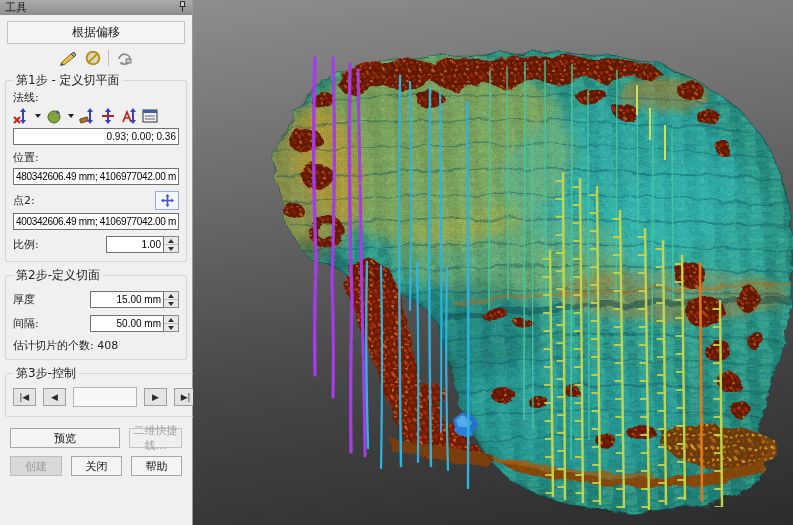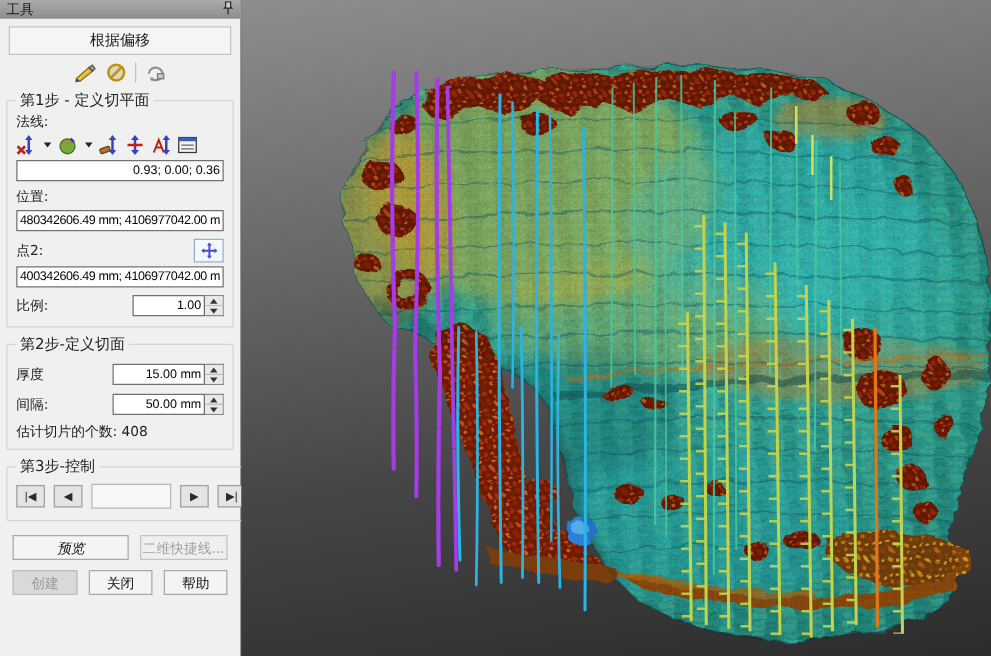--- a/index.html
+++ b/index.html
@@ -42,21 +42,21 @@
   .caret{width:0;height:0;border-left:3px solid transparent;border-right:3px solid transparent;
          border-top:4px solid #222;margin-left:1px;}
   .icon-btn{display:flex;align-items:center;padding:0;background:transparent;border:none;}
   .media-row{display:flex;align-items:center;gap:7px;margin:4px 0 2px 0;}
   .media-btn{width:23px;height:18px;border:1px solid #9f9f9f;background:#e4e4e4;font-size:9px;
              display:flex;align-items:center;justify-content:center;color:#2a2a2a;padding:0;}
   .media-field{width:58px;height:16px;border:1px solid #b5b5b5;background:#f8f8f8;}
   .btn-row{display:flex;margin:3px 5px 0 5px;gap:9px;}
   .btn{height:20px;border:1px solid #a8a8a8;background:#f4f4f4;font-size:11px;color:#111;
        font-family:"DejaVu Sans","Liberation Sans",sans-serif;display:flex;align-items:center;justify-content:center;padding:0;}
-  .btn.preview{width:93px;font-style:italic;}
+  .btn.preview{width:110px;}
   .btn.p2d{flex:1;background:#efefef;color:#a0a0a0;border-color:#c2c2c2;}
   .btn.create{width:56px;background:#d9d9d9;color:#9a9a9a;border-color:#bdbdbd;}
   .btn.close,.btn.help{width:55px;}
   .row2{justify-content:space-between;margin-top:8px;}
   .est{margin:6px 0 1px 0;}
   
   .viewport{flex:1;height:525px;position:relative;
             background:linear-gradient(172deg,#8d8d8d 0%,#6b6b6b 32%,#474747 65%,#2c2c2c 100%);}
   .viewport svg{position:absolute;left:0;top:0;}
 </style>

